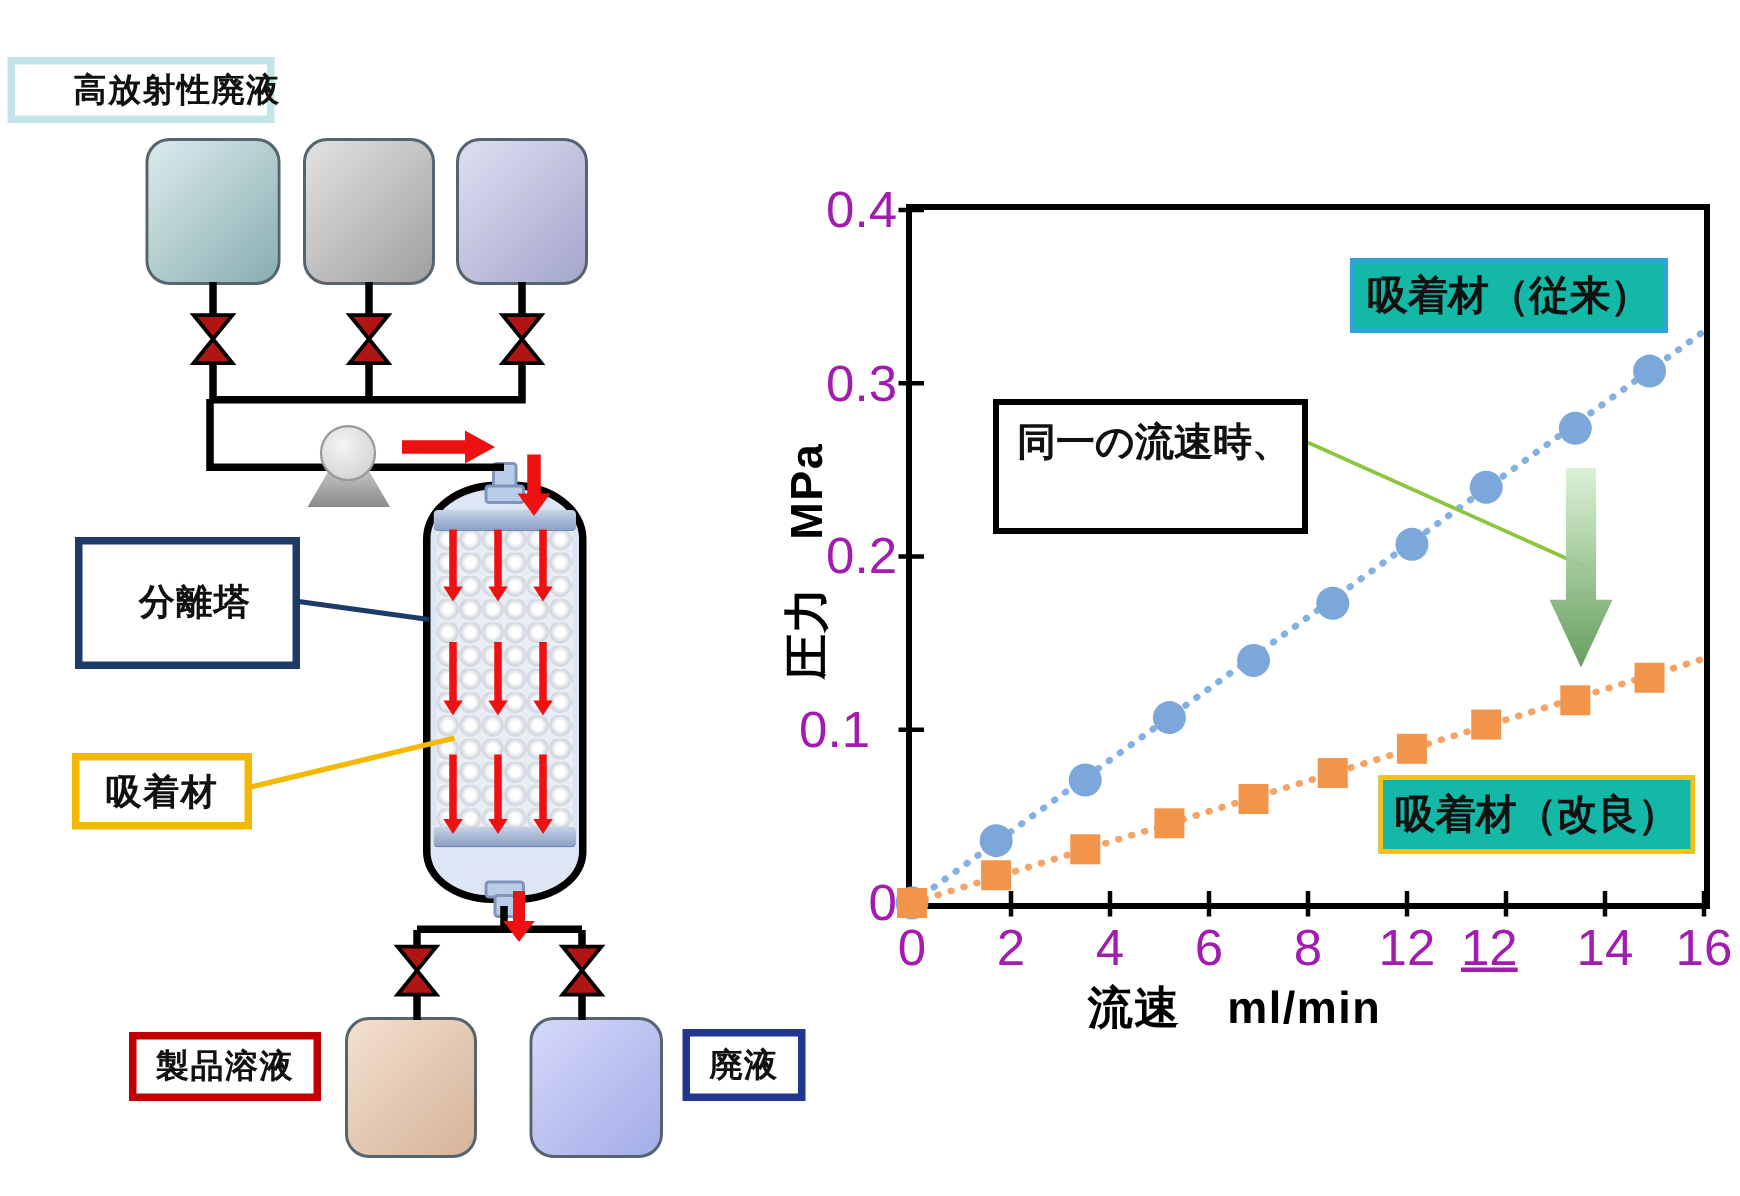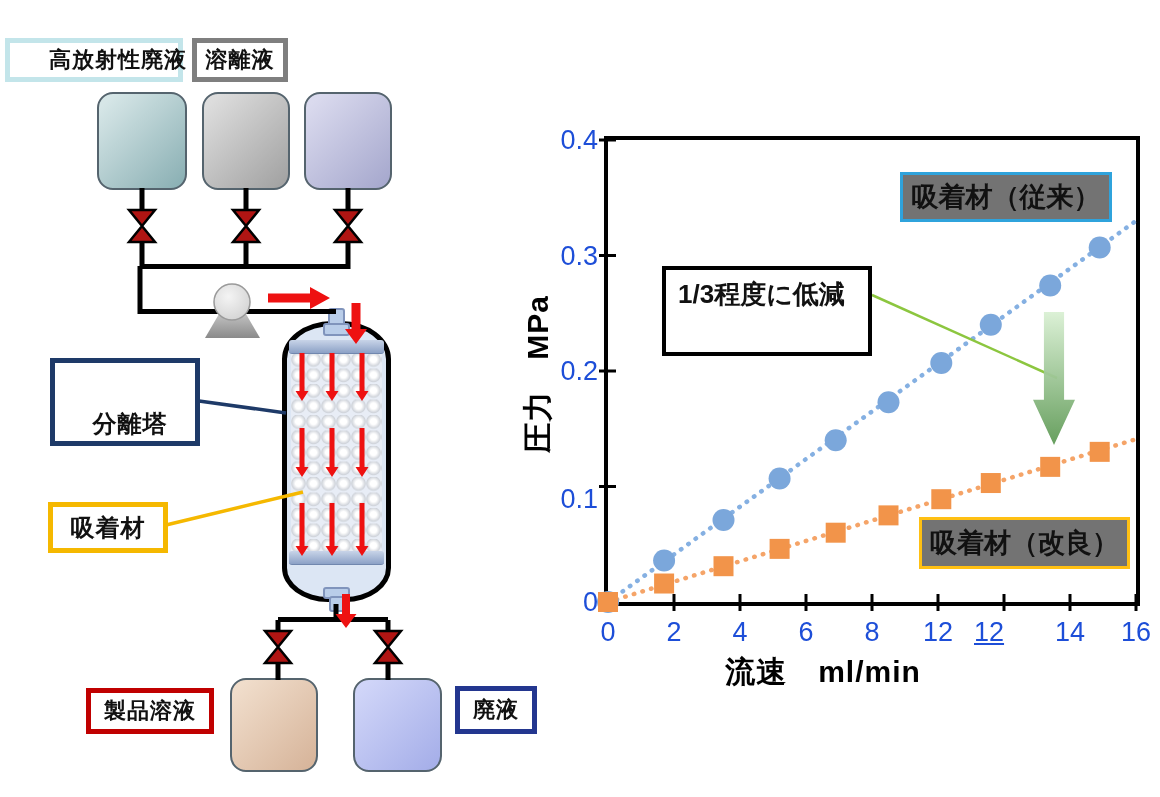--- a/index.html
+++ b/index.html
@@ -21,39 +21,38 @@
          background-image:radial-gradient(circle at 50% 42%, #ffffff 26%, #cfd3da 58%, rgba(232,237,246,0) 66%);
          background-size:15px 15.5px}
   .band{position:absolute;left:2px;right:2px;height:13px;border-radius:3px;
         background:linear-gradient(180deg,#C8D4E8,#8CA1C6);border-bottom:1px solid #7187AE}
   .nozzle{position:absolute;background:#B9CDE9;border:2px solid#8094BC;box-sizing:border-box;
           border-radius:3px;z-index:2}
   
   #plot-frame{position:absolute;left:604px;top:136px;width:536px;height:470px;
               border:4px solid #000;box-sizing:border-box;z-index:1}
   #plot-svg{position:absolute;left:0;top:0;overflow:visible}
-  .tick{position:absolute;font-size:27px;color:#1d4ed8;z-index:4;line-height:32px}
+  .tick{position:absolute;font-size:34px;color:#a21caf;z-index:4;line-height:32px}
   .axis-title{position:absolute;font-size:30px;font-weight:600;color:#000;z-index:4;
               text-align:center;letter-spacing:1px}
-  .legendbox{position:absolute;background:#737373;border:3px solid #888;box-sizing:border-box;
+  .legendbox{position:absolute;background:#14b8a6;border:3px solid #888;box-sizing:border-box;
              display:flex;align-items:center;justify-content:center;
              font-size:27px;font-weight:600;z-index:6;white-space:nowrap}
   #annot-box{position:absolute;left:662px;top:266px;width:210px;height:90px;box-sizing:border-box;
              background:#fff;border:4px solid #000;z-index:6;
              font-size:26px;font-weight:600;line-height:35px;padding:7px 0 0 12px;white-space:nowrap}
   #green-arrow{position:absolute;left:1033px;top:312px;width:42px;height:133px;z-index:2;opacity:.95;
                clip-path:polygon(26% 0,74% 0,74% 66%,100% 66%,50% 100%,0 66%,26% 66%)}
 </style>
 </head>
 <body>
 
 <div class="abs" style="left:0;top:0;width:560px;height:797px">
 
   <div class="lblbox" style="left: 5px; top: 38px; width: 178px; height: 44px; border-color: rgb(195, 229, 234); padding-left: 48px;">高放射性廃液</div>
-  <div class="lblbox" style="left: 192px; top: 38px; width: 96px; height: 44px; border-color: rgb(127, 127, 127);">溶離液</div>
 
   <div class="tank" id="tank-hlw" style="left: 97px; top: 92px; width: 90px; height: 98px; background: linear-gradient(135deg, rgb(214, 230, 231) 8%, rgb(140, 177, 181) 95%);"></div>
   <div class="tank" id="tank-eluent" style="left: 202px; top: 92px; width: 88px; height: 98px; background: linear-gradient(135deg, rgb(221, 221, 221) 8%, rgb(163, 163, 163) 95%);"></div>
   <div class="tank" id="tank-wash" style="left: 304px; top: 92px; width: 88px; height: 98px; background: linear-gradient(135deg, rgb(218, 218, 238) 8%, rgb(167, 169, 206) 95%);"></div>
   <div class="tank" id="tank-product" style="left: 230px; top: 678px; width: 88px; height: 94px; background: linear-gradient(135deg, rgb(240, 221, 203) 8%, rgb(215, 181, 155) 95%);"></div>
   <div class="tank" id="tank-waste" style="left: 353px; top: 678px; width: 89px; height: 94px; background: linear-gradient(135deg, rgb(208, 213, 248) 8%, rgb(166, 175, 233) 95%);"></div>
 
   <div id="column">
     <div id="beads"></div>
     <div class="band" style="top:14px"></div>
@@ -104,21 +103,21 @@
         <polygon points="359.5,353 364.5,353 364.5,391 368.5,391 362,401 355.5,391 359.5,391"></polygon>
         <polygon points="359.5,428 364.5,428 364.5,467 368.5,467 362,477 355.5,467 359.5,467"></polygon>
         <polygon points="359.5,503 364.5,503 364.5,546 368.5,546 362,556 355.5,546 359.5,546"></polygon>
       </g>
     <g id="callouts">
       <line x1="199" y1="401" x2="286" y2="413" stroke-width="3.5" style="stroke: rgb(30, 58, 104);"></line>
       <line x1="166" y1="525" x2="303" y2="492" stroke-width="3.5" style="stroke: rgb(245, 184, 0);"></line>
     </g>
   </svg>
 
-  <div class="lblbox" style="left: 50px; top: 358px; width: 150px; height: 88px; flex-direction: row; align-items: flex-end; padding-left: 10px; font-size: 24px; line-height: 34px; border-color: rgb(30, 58, 104);">
+  <div class="lblbox" style="left: 50px; top: 358px; width: 150px; height: 88px; flex-direction: row; align-items: center; padding-left: 10px; font-size: 24px; line-height: 34px; border-color: rgb(30, 58, 104);">
     <span>分離塔</span>
   </div>
   <div class="lblbox" style="left: 48px; top: 502px; width: 120px; height: 51px; font-size: 24px; border-color: rgb(245, 184, 0);">吸着材</div>
 
   <div class="lblbox" style="left: 86px; top: 688px; width: 128px; height: 46px; border-color: rgb(192, 0, 0);">製品溶液</div>
   <div class="lblbox" style="left: 455px; top: 686px; width: 82px; height: 48px; border-color: rgb(35, 54, 143); text-align: center;">廃液</div>
 </div>
 
 <div class="abs" style="left:560px;top:0;width:600px;height:797px"></div>
 
@@ -168,29 +167,29 @@
     <div class="tick" style="left: 578px; top: 616px; width: 60px; text-align: center;">0</div>
     <div class="tick" style="left: 644px; top: 616px; width: 60px; text-align: center;">2</div>
     <div class="tick" style="left: 710px; top: 616px; width: 60px; text-align: center;">4</div>
     <div class="tick" style="left: 776px; top: 616px; width: 60px; text-align: center;">6</div>
     <div class="tick" style="left: 842px; top: 616px; width: 60px; text-align: center;">8</div>
     <div class="tick" style="left: 908px; top: 616px; width: 60px; text-align: center;">12</div>
     <div class="tick" style="left: 974px; top: 616px; width: 60px;  text-decoration: underline;">12</div>
     <div class="tick" style="left: 1040px; top: 616px; width: 60px; text-align: center;">14</div>
     <div class="tick" style="left: 1106px; top: 616px; width: 60px; text-align: center;">16</div>
     <div class="tick" style="left: 536px; top: 586px; width: 62px; text-align: right;">0</div>
-    <div class="tick" style="left: 536px; top: 470.5px; width: 62px; text-align: right; margin-top: 12px;">0.1</div>
+    <div class="tick" style="left: 518px; top: 470.5px; width: 62px; text-align: right;">0.1</div>
     <div class="tick" style="left: 536px; top: 355px; width: 62px; text-align: right;">0.2</div>
     <div class="tick" style="left: 536px; top: 239.5px; width: 62px; text-align: right;">0.3</div>
     <div class="tick" style="left: 536px; top: 124px; width: 62px; text-align: right;">0.4</div>
   </div>
 
 <div class="axis-title" style="left:407px;top:355px;width:260px;height:38px;transform:rotate(-90deg)">圧力　MPa</div>
 <div class="axis-title" style="left:623px;top:652px;width:400px;height:40px">流速　ml/min</div>
 
 <div id="green-arrow" style="background: linear-gradient(rgb(218, 240, 212), rgb(95, 154, 86));"></div>
 
 <div class="legendbox" style="left: 900px; top: 172px; width: 212px; height: 50px; border-color: rgb(47, 163, 220);">吸着材（従来）</div>
 <div class="legendbox" style="left: 919px; top: 517px; width: 211px; height: 52px; border-color: rgb(255, 192, 19);">吸着材（改良）</div>
 
 <div id="annot-box" style="border-color: rgb(0, 0, 0);">
-  <div>1/3程度に低減</div>
+  <div>同一の流速時、</div>
 </div>
 
 </body></html>

